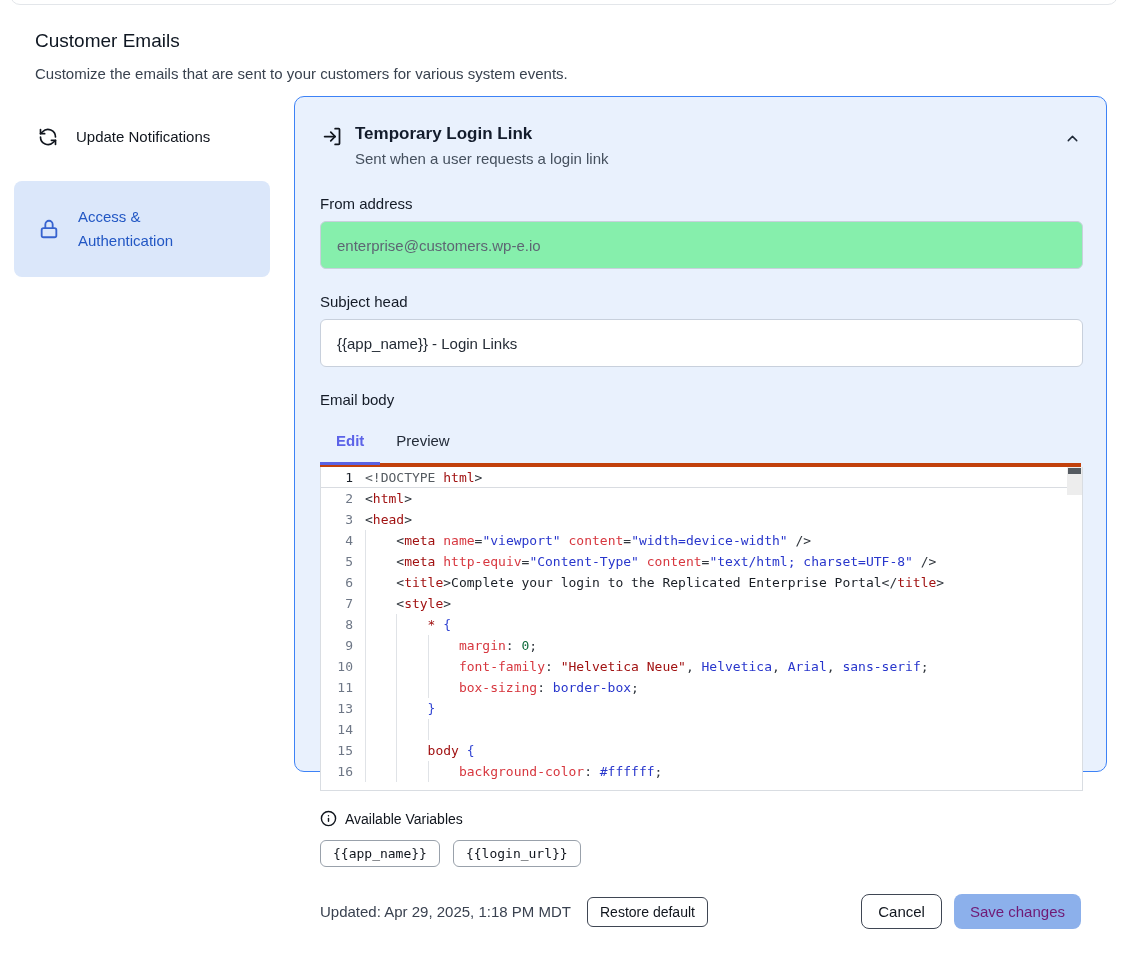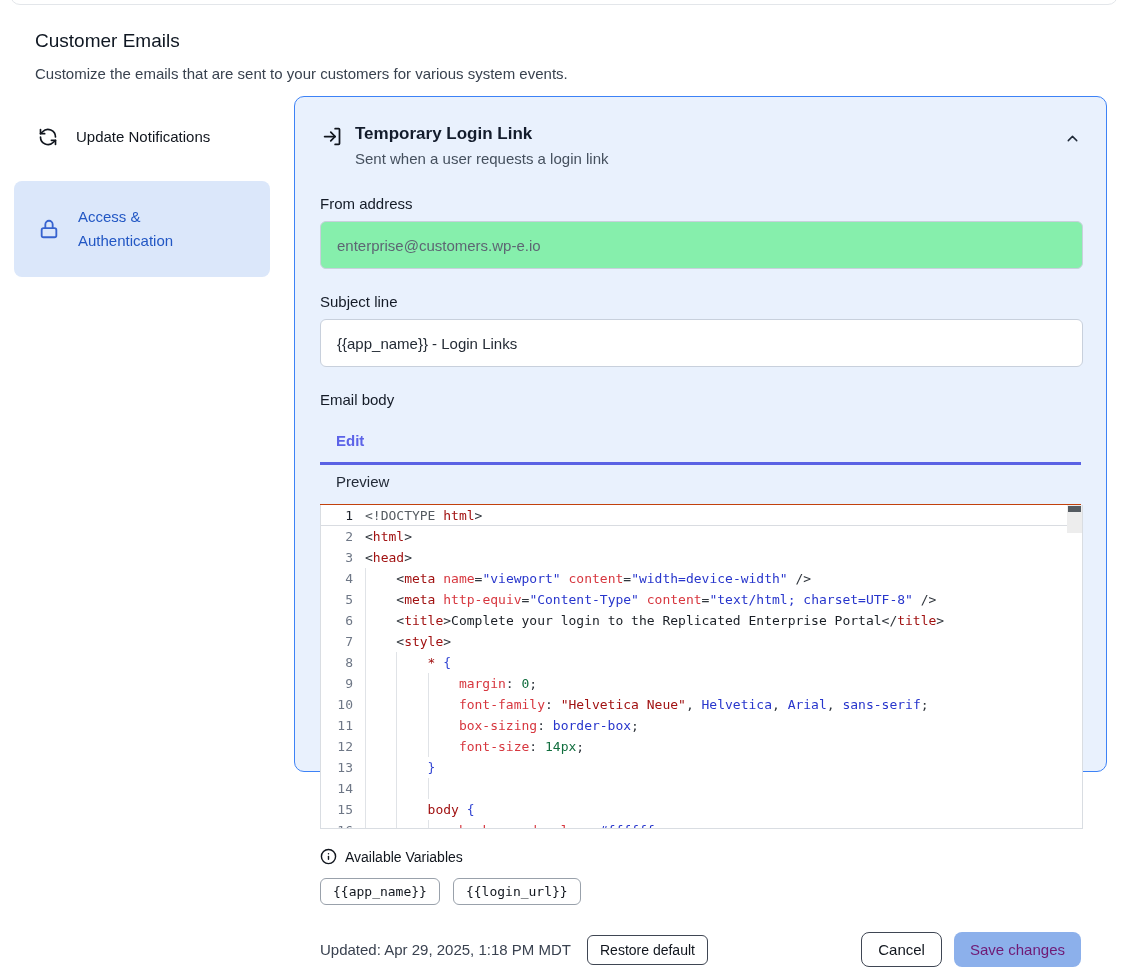--- a/index.html
+++ b/index.html
@@ -33,21 +33,21 @@
   .panel-sub { font-size:15px; color:#45505e; line-height:25px; }
   .collapse-btn { margin-left:auto; margin-top:8px; cursor:pointer; display:flex; }
 
   .field-label { font-size:15px; font-weight:500; color:#141b27; margin:24px 0 9px 0; }
   .txt-input { width:763px; height:48px; border:1px solid #c8d0dc; border-radius:6px;
                padding:0 16px; font-size:15px; font-family:"Liberation Sans", sans-serif; }
   .txt-input.disabled { background:#86efac; color:#5d6673; }
   .txt-input.editable { background:#ffffff; color:#242b35; }
 
   
-  .tabs { display:flex; margin-top:14px; border-bottom:1px solid #c2410c;flex-direction:column; }
+  .tabs { display:flex; margin-top:14px; border-bottom:4px solid #c2410c; }
   .tab { padding:10px 16px 14px; font-size:15px; color:#232b38; cursor:pointer; position:relative; }
   .tab.active { color:#5c63e8; font-weight:700; }
   .tab.active::after { content:""; position:absolute; left:0; right:0; bottom:-2px; height:3px;
                        background:#5a62e4; }
 
   
   .editor { position:relative; width:763px; height:324px; background:#ffffff; overflow:hidden;
             border:1px solid #d9dde2; border-top:none;
             font-family:"DejaVu Sans Mono", monospace; font-size:13px; line-height:21px; cursor:text; }
   .cm-line { display:flex; height:21px; white-space:pre; }
@@ -136,21 +136,21 @@
     <span class="collapse-btn">
       <svg width="17" height="17" viewBox="0 0 24 24" fill="none" stroke="#1f2937" stroke-width="2" stroke-linecap="round" stroke-linejoin="round">
         <polyline points="6 15 12 9 18 15"></polyline>
       </svg>
     </span>
   </div>
 
   <div class="field-label">From address</div>
   <input class="txt-input disabled" readonly="" value="enterprise@customers.wp-e.io" style="">
 
-  <div class="field-label">Subject line</div>
+  <div class="field-label">Subject head</div>
   <input class="txt-input editable" value="{{app_name}} - Login Links" style="">
 
   <div class="field-label">Email body</div>
 
   <div class="tabs">
       <div class="tab active">Edit</div>
       <div class="tab">Preview</div>
     </div>
 
   <div class="editor">
@@ -160,21 +160,20 @@
       <div class="cm-line"><span class="gut">2</span><span class="codetxt"><span class="tk-p">&lt;</span><span class="tk-t">html</span><span class="tk-p">&gt;</span></span></div>
       <div class="cm-line"><span class="gut">3</span><span class="codetxt"><span class="tk-p">&lt;</span><span class="tk-t">head</span><span class="tk-p">&gt;</span></span></div>
       <div class="cm-line"><span class="gut">4</span><span class="codetxt"><span class="ig"></span><span class="tk-p">&lt;</span><span class="tk-t">meta</span><span class="tk-x"> </span><span class="tk-a">name</span><span class="tk-p">=</span><span class="tk-v">"viewport"</span><span class="tk-x"> </span><span class="tk-a">content</span><span class="tk-p">=</span><span class="tk-v">"width=device-width"</span><span class="tk-x"> </span><span class="tk-p">/&gt;</span></span></div>
       <div class="cm-line"><span class="gut">5</span><span class="codetxt"><span class="ig"></span><span class="tk-p">&lt;</span><span class="tk-t">meta</span><span class="tk-x"> </span><span class="tk-a">http-equiv</span><span class="tk-p">=</span><span class="tk-v">"Content-Type"</span><span class="tk-x"> </span><span class="tk-a">content</span><span class="tk-p">=</span><span class="tk-v">"text/html; charset=UTF-8"</span><span class="tk-x"> </span><span class="tk-p">/&gt;</span></span></div>
       <div class="cm-line"><span class="gut">6</span><span class="codetxt"><span class="ig"></span><span class="tk-p">&lt;</span><span class="tk-t">title</span><span class="tk-p">&gt;</span><span class="tk-x">Complete your login to the Replicated Enterprise Portal</span><span class="tk-p">&lt;/</span><span class="tk-t">title</span><span class="tk-p">&gt;</span></span></div>
       <div class="cm-line"><span class="gut">7</span><span class="codetxt"><span class="ig"></span><span class="tk-p">&lt;</span><span class="tk-t">style</span><span class="tk-p">&gt;</span></span></div>
       <div class="cm-line"><span class="gut">8</span><span class="codetxt"><span class="ig"></span><span class="ig"></span><span class="tk-t">*</span><span class="tk-x"> </span><span class="tk-b">{</span></span></div>
       <div class="cm-line"><span class="gut">9</span><span class="codetxt"><span class="ig"></span><span class="ig"></span><span class="ig"></span><span class="tk-a">margin</span><span class="tk-p">:</span><span class="tk-x"> </span><span class="tk-n">0</span><span class="tk-p">;</span></span></div>
       <div class="cm-line"><span class="gut">10</span><span class="codetxt"><span class="ig"></span><span class="ig"></span><span class="ig"></span><span class="tk-a">font-family</span><span class="tk-p">:</span><span class="tk-x"> </span><span class="tk-s">"Helvetica Neue"</span><span class="tk-p">,</span><span class="tk-x"> </span><span class="tk-v">Helvetica</span><span class="tk-p">,</span><span class="tk-x"> </span><span class="tk-v">Arial</span><span class="tk-p">,</span><span class="tk-x"> </span><span class="tk-v">sans-serif</span><span class="tk-p">;</span></span></div>
       <div class="cm-line"><span class="gut">11</span><span class="codetxt"><span class="ig"></span><span class="ig"></span><span class="ig"></span><span class="tk-a">box-sizing</span><span class="tk-p">:</span><span class="tk-x"> </span><span class="tk-v">border-box</span><span class="tk-p">;</span></span></div>
-      <div class="cm-line"><span class="gut">12</span><span class="codetxt"><span class="ig"></span><span class="ig"></span><span class="ig"></span><span class="tk-a">font-size</span><span class="tk-p">:</span><span class="tk-x"> </span><span class="tk-n">14px</span><span class="tk-p">;</span></span></div>
       <div class="cm-line"><span class="gut">13</span><span class="codetxt"><span class="ig"></span><span class="ig"></span><span class="tk-b">}</span></span></div>
       <div class="cm-line"><span class="gut">14</span><span class="codetxt"><span class="ig"></span><span class="ig"></span><span class="ig"></span></span></div>
       <div class="cm-line"><span class="gut">15</span><span class="codetxt"><span class="ig"></span><span class="ig"></span><span class="tk-t">body</span><span class="tk-x"> </span><span class="tk-b">{</span></span></div>
       <div class="cm-line"><span class="gut">16</span><span class="codetxt"><span class="ig"></span><span class="ig"></span><span class="ig"></span><span class="tk-a">background-color</span><span class="tk-p">:</span><span class="tk-x"> </span><span class="tk-v">#ffffff</span><span class="tk-p">;</span></span></div>
     </div>
 
   <div class="vars-head">
     <span>
       <svg width="17" height="17" viewBox="0 0 24 24" fill="none" stroke="#10151d" stroke-width="2" stroke-linecap="round" stroke-linejoin="round">
         <circle cx="12" cy="12" r="10"></circle>

